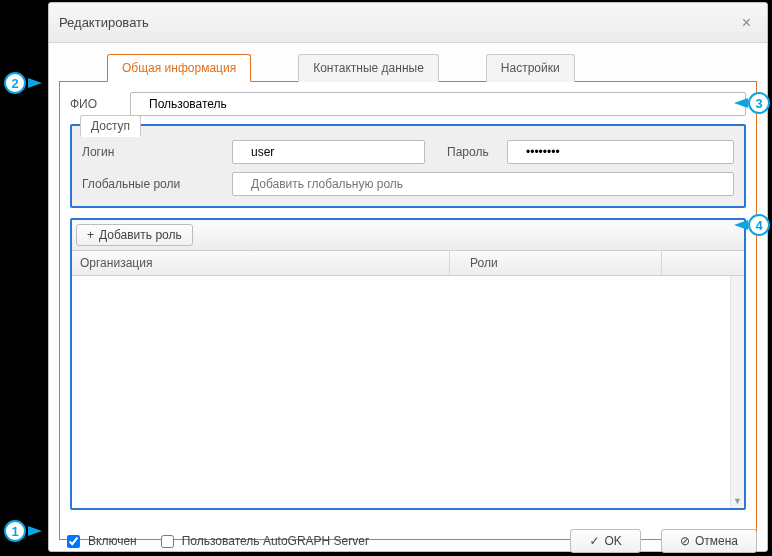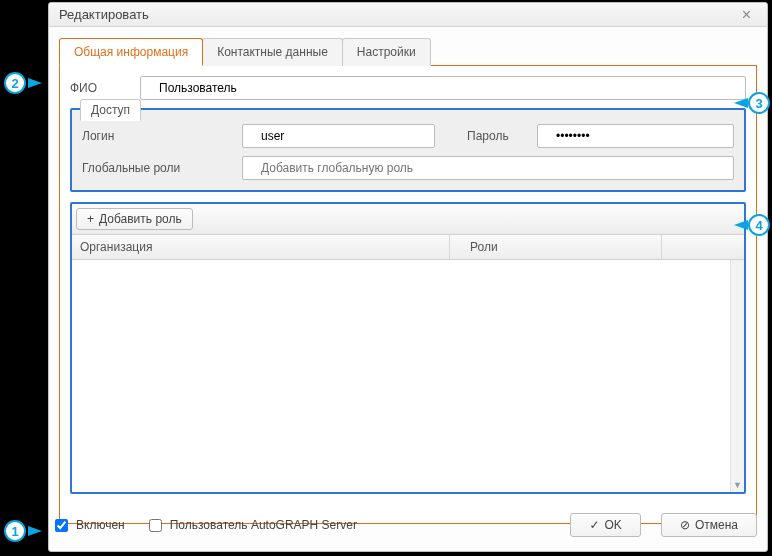--- a/index.html
+++ b/index.html
@@ -18,21 +18,21 @@
     position: absolute;
     left: 48px;
     top: 2px;
     width: 720px;
     height: 550px;
     background: #fdfdfd;
     border: 1px solid #bfbfbf;
     border-radius: 3px;
   }
   .title-bar {
-    height: 24px;
+    height: 40px;
     background: linear-gradient(#f7f7f7, #ececec);
     border-bottom: 1px solid #d6d6d6;
     display: flex;
     align-items: center;
     padding: 8px 10px;
     border-radius: 3px 3px 0 0;
   }
   .title-text { flex: 1; font-size: 13px; color: #444; }
   .close-x { color: #888; font-size: 16px; cursor: pointer; padding: 2px 6px; }
   .content {
@@ -48,41 +48,42 @@
     padding: 6px 14px;
     border: 1px solid #c9c9c9;
     border-bottom: none;
     background: #f4f4f4;
     color: #555;
     margin-right: -1px;
     cursor: pointer;
     position: relative;
     top: 1px;
     border-radius: 3px 3px 0 0;
+    margin-left: 48px;
   }
   .tab.active {
     background: #fff;
     border: 1px solid #e2701a;
     border-bottom: 1px solid #fff;
     color: #e2701a;
     z-index: 2;
   }
   .tab-body {
     border: 1px solid #e2701a;
     border-top: none;
     padding: 10px;
     height: 458px;
     background: #fff;
     position: relative;
   }
   .field-row {
     display: flex;
     align-items: center;
     margin-bottom: 8px;
-    gap: 20px;
+    gap: 10px;
   }
   .label-narrow { width: 50px; color: #555; }
   .input {
     border: 1px solid #bcbcbc;
     border-radius: 2px;
     padding: 4px 18px;
     font-size: 12px;
     flex: 1;
     outline: none;
     background: #fff;
@@ -167,21 +168,21 @@
     width: 14px;
     background: #f3f3f3;
     border-left: 1px solid #e1e1e1;
     display: flex;
     align-items: flex-end;
     justify-content: center;
   }
   .scrollbar-arrow { color: #999; font-size: 9px; margin-bottom: 2px;}
   .footer {
     position: absolute;
-    left: 2px;
+    left: 14px;
     right: 10px;
     bottom: 8px;
     display: flex;
     align-items: center;
     gap: 20px;
   }
   .footer-left { display: flex; align-items: center; gap: 20px; flex: 1; }
   .checkbox-wrap { display: inline-flex; align-items: center; gap: 5px; color: #444; }
   .btn-wide { padding: 4px 18px; }
 

